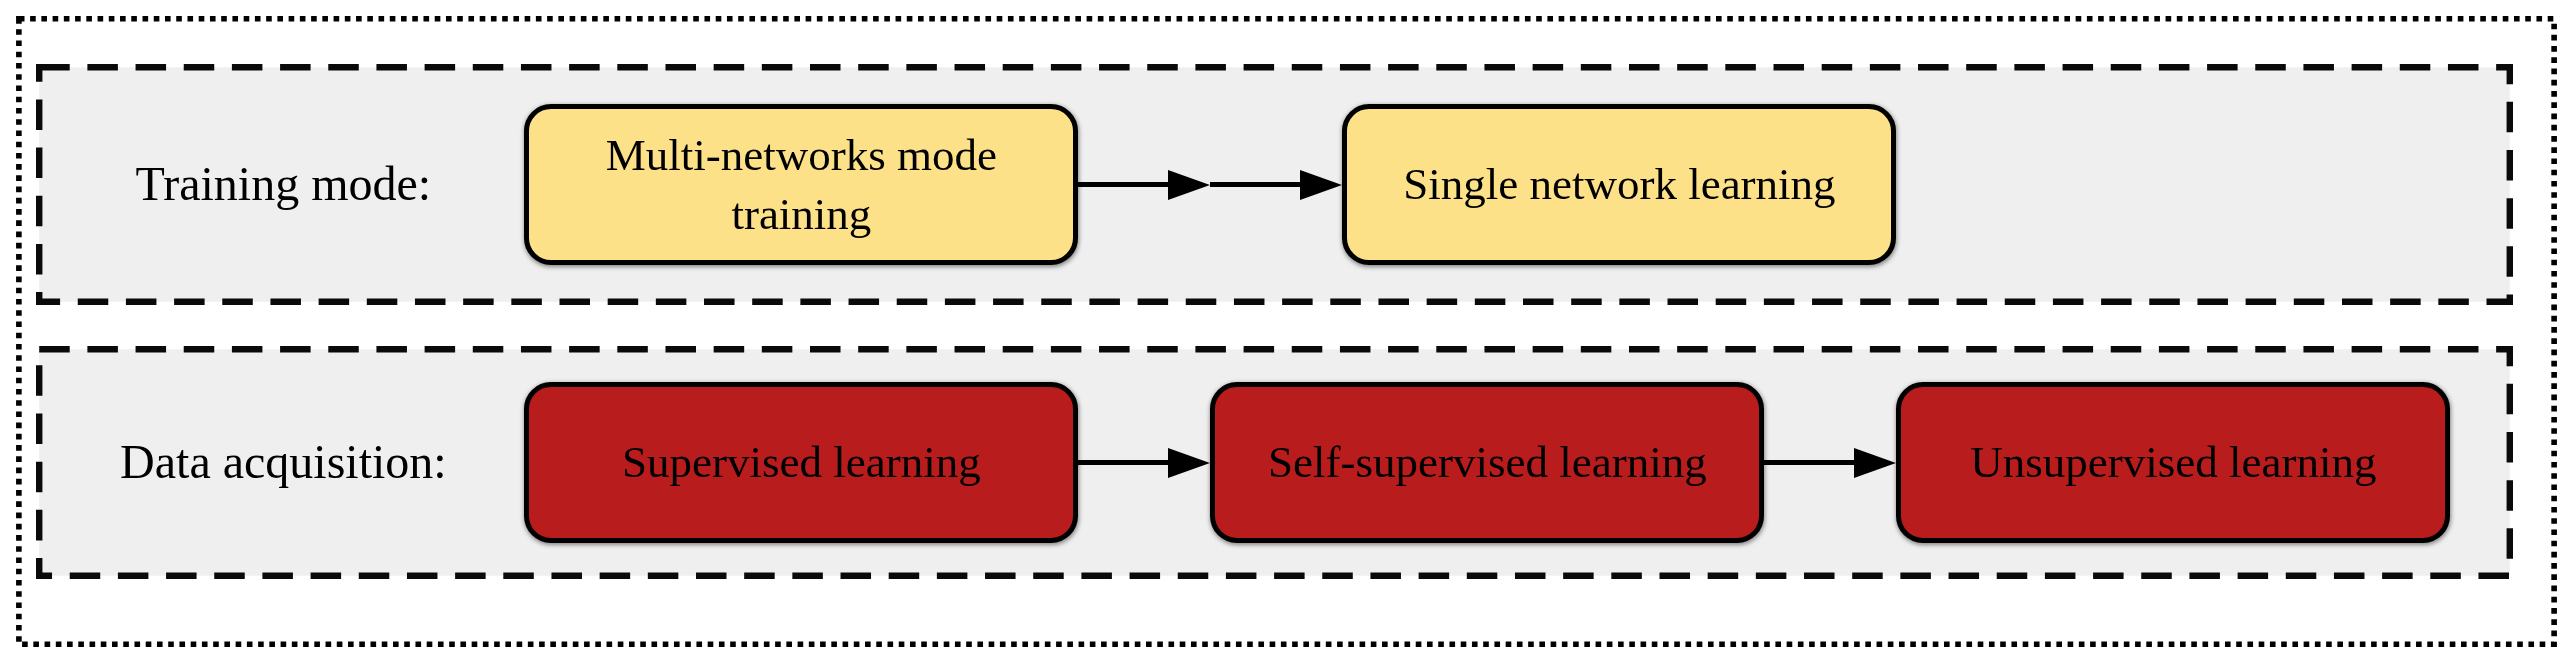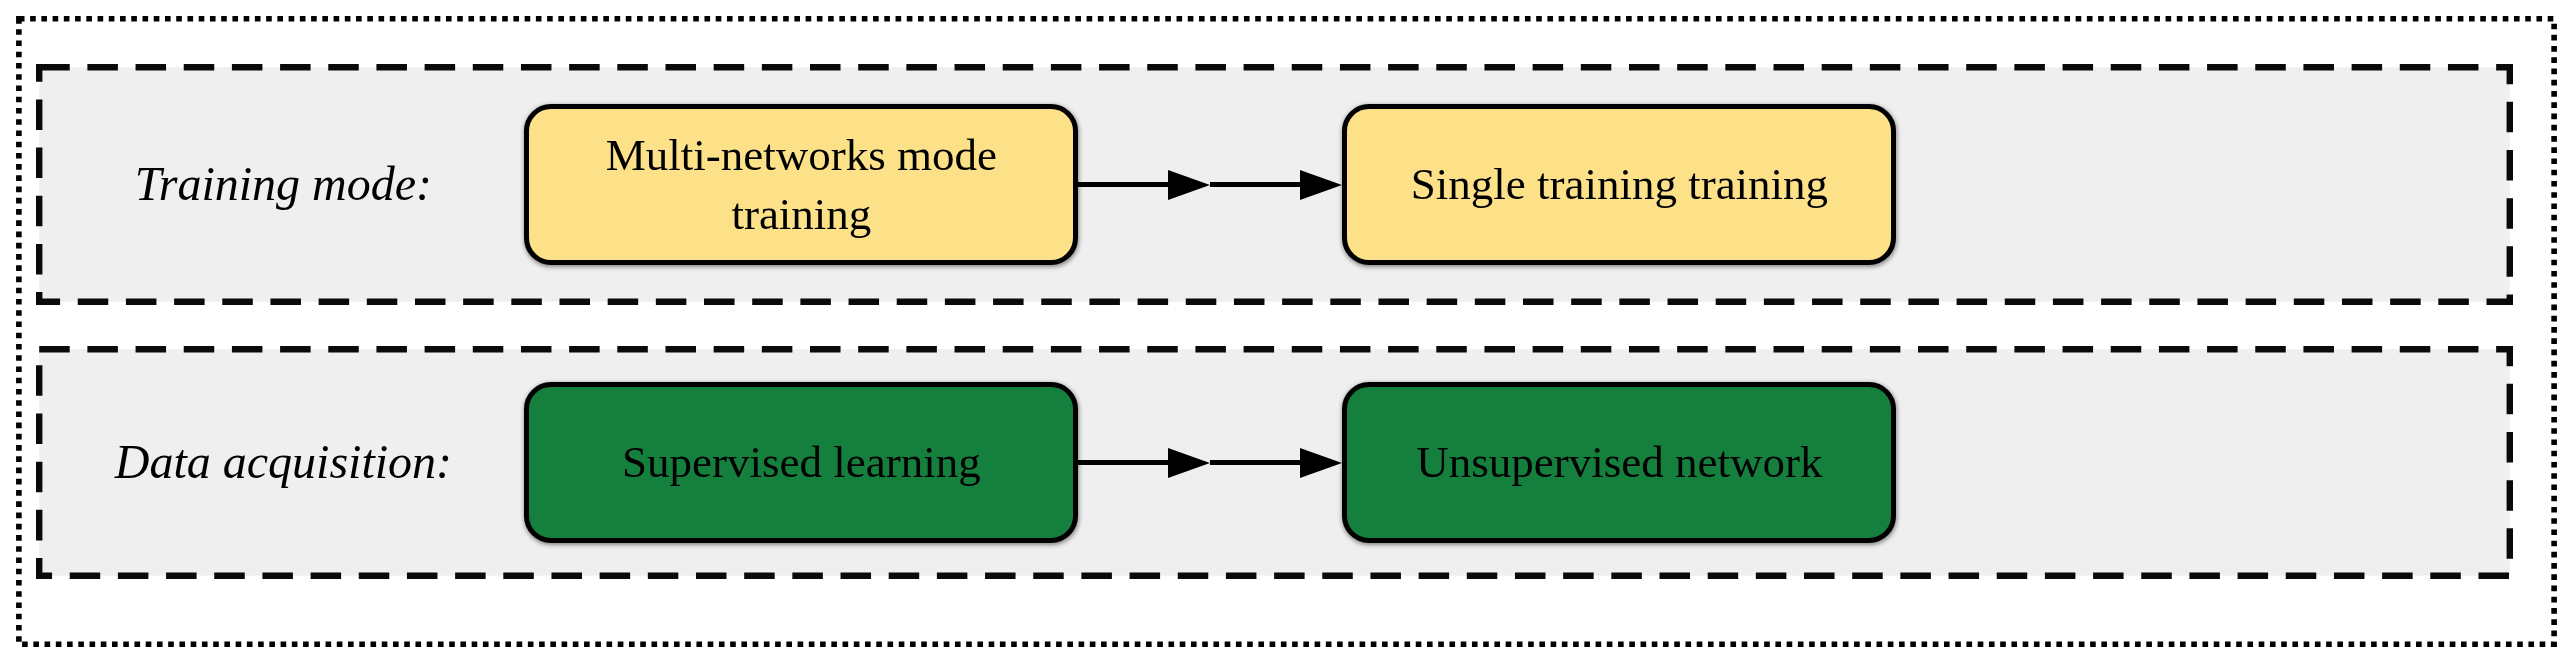--- a/index.html
+++ b/index.html
@@ -36,39 +36,38 @@
     display: flex;
     align-items: center;
   }
   .row-label {
     flex: 0 0 482px;
     text-align: center;
     font-size: 48px;
     line-height: 1.1;
     color: #000000;
     white-space: nowrap;
-    font-style: italic;
   }
   .node {
     flex: 0 0 554px;
     width: 554px; height: 161px;
     box-sizing: border-box;
     border: 5.6px solid #000000;
     border-radius: 27px;
     display: flex;
     align-items: center;
     justify-content: center;
     text-align: center;
     font-size: 45px;
     line-height: 1.3;
     padding: 0 22.5px;
     box-shadow: 0.8px 1.6px 4px rgba(50,50,50,0.55);
   }
   .node-a { background: #fce188; }
-  .node-b { background: #15803d; }
+  .node-b { background: #b91c1c; }
   .arrow {
     flex: 0 0 132px;
     width: 132px;
     display: flex;
     align-items: center;
   }
   .arrow .shaft {
     flex: 1 1 auto;
     height: 5.6px;
     background: #000000;
@@ -99,37 +98,38 @@
       <div class="row-label">Training mode:</div>
       <div class="node node-a">Multi-networks mode training</div>
       <div class="arrow">
         <span class="shaft"></span>
         <span class="head"></span>
       </div>
       <div class="arrow">
         <span class="shaft"></span>
         <span class="head"></span>
       </div>
-      <div class="node node-a">Single training training</div>
+      <div class="node node-a">Single network learning</div>
     </div>
   </div>
 
   <div class="panel panel-data">
     <svg width="2477" height="233" viewBox="0 0 3085 290">
       <rect x="4" y="4" width="3077" height="282" fill="#efefef" stroke="#0a0a0a" stroke-width="8" stroke-dasharray="38 22"></rect>
     </svg>
     <div class="panel-content">
       <div class="row-label">Data acquisition:</div>
       <div class="node node-b">Supervised learning</div>
       <div class="arrow">
         <span class="shaft"></span>
         <span class="head"></span>
       </div>
+      <div class="node node-b">Self-supervised learning</div>
       <div class="arrow">
         <span class="shaft"></span>
         <span class="head"></span>
       </div>
-      <div class="node node-b">Unsupervised network</div>
+      <div class="node node-b">Unsupervised learning</div>
     </div>
   </div>
 
 </div>
 
 
 </body></html>

